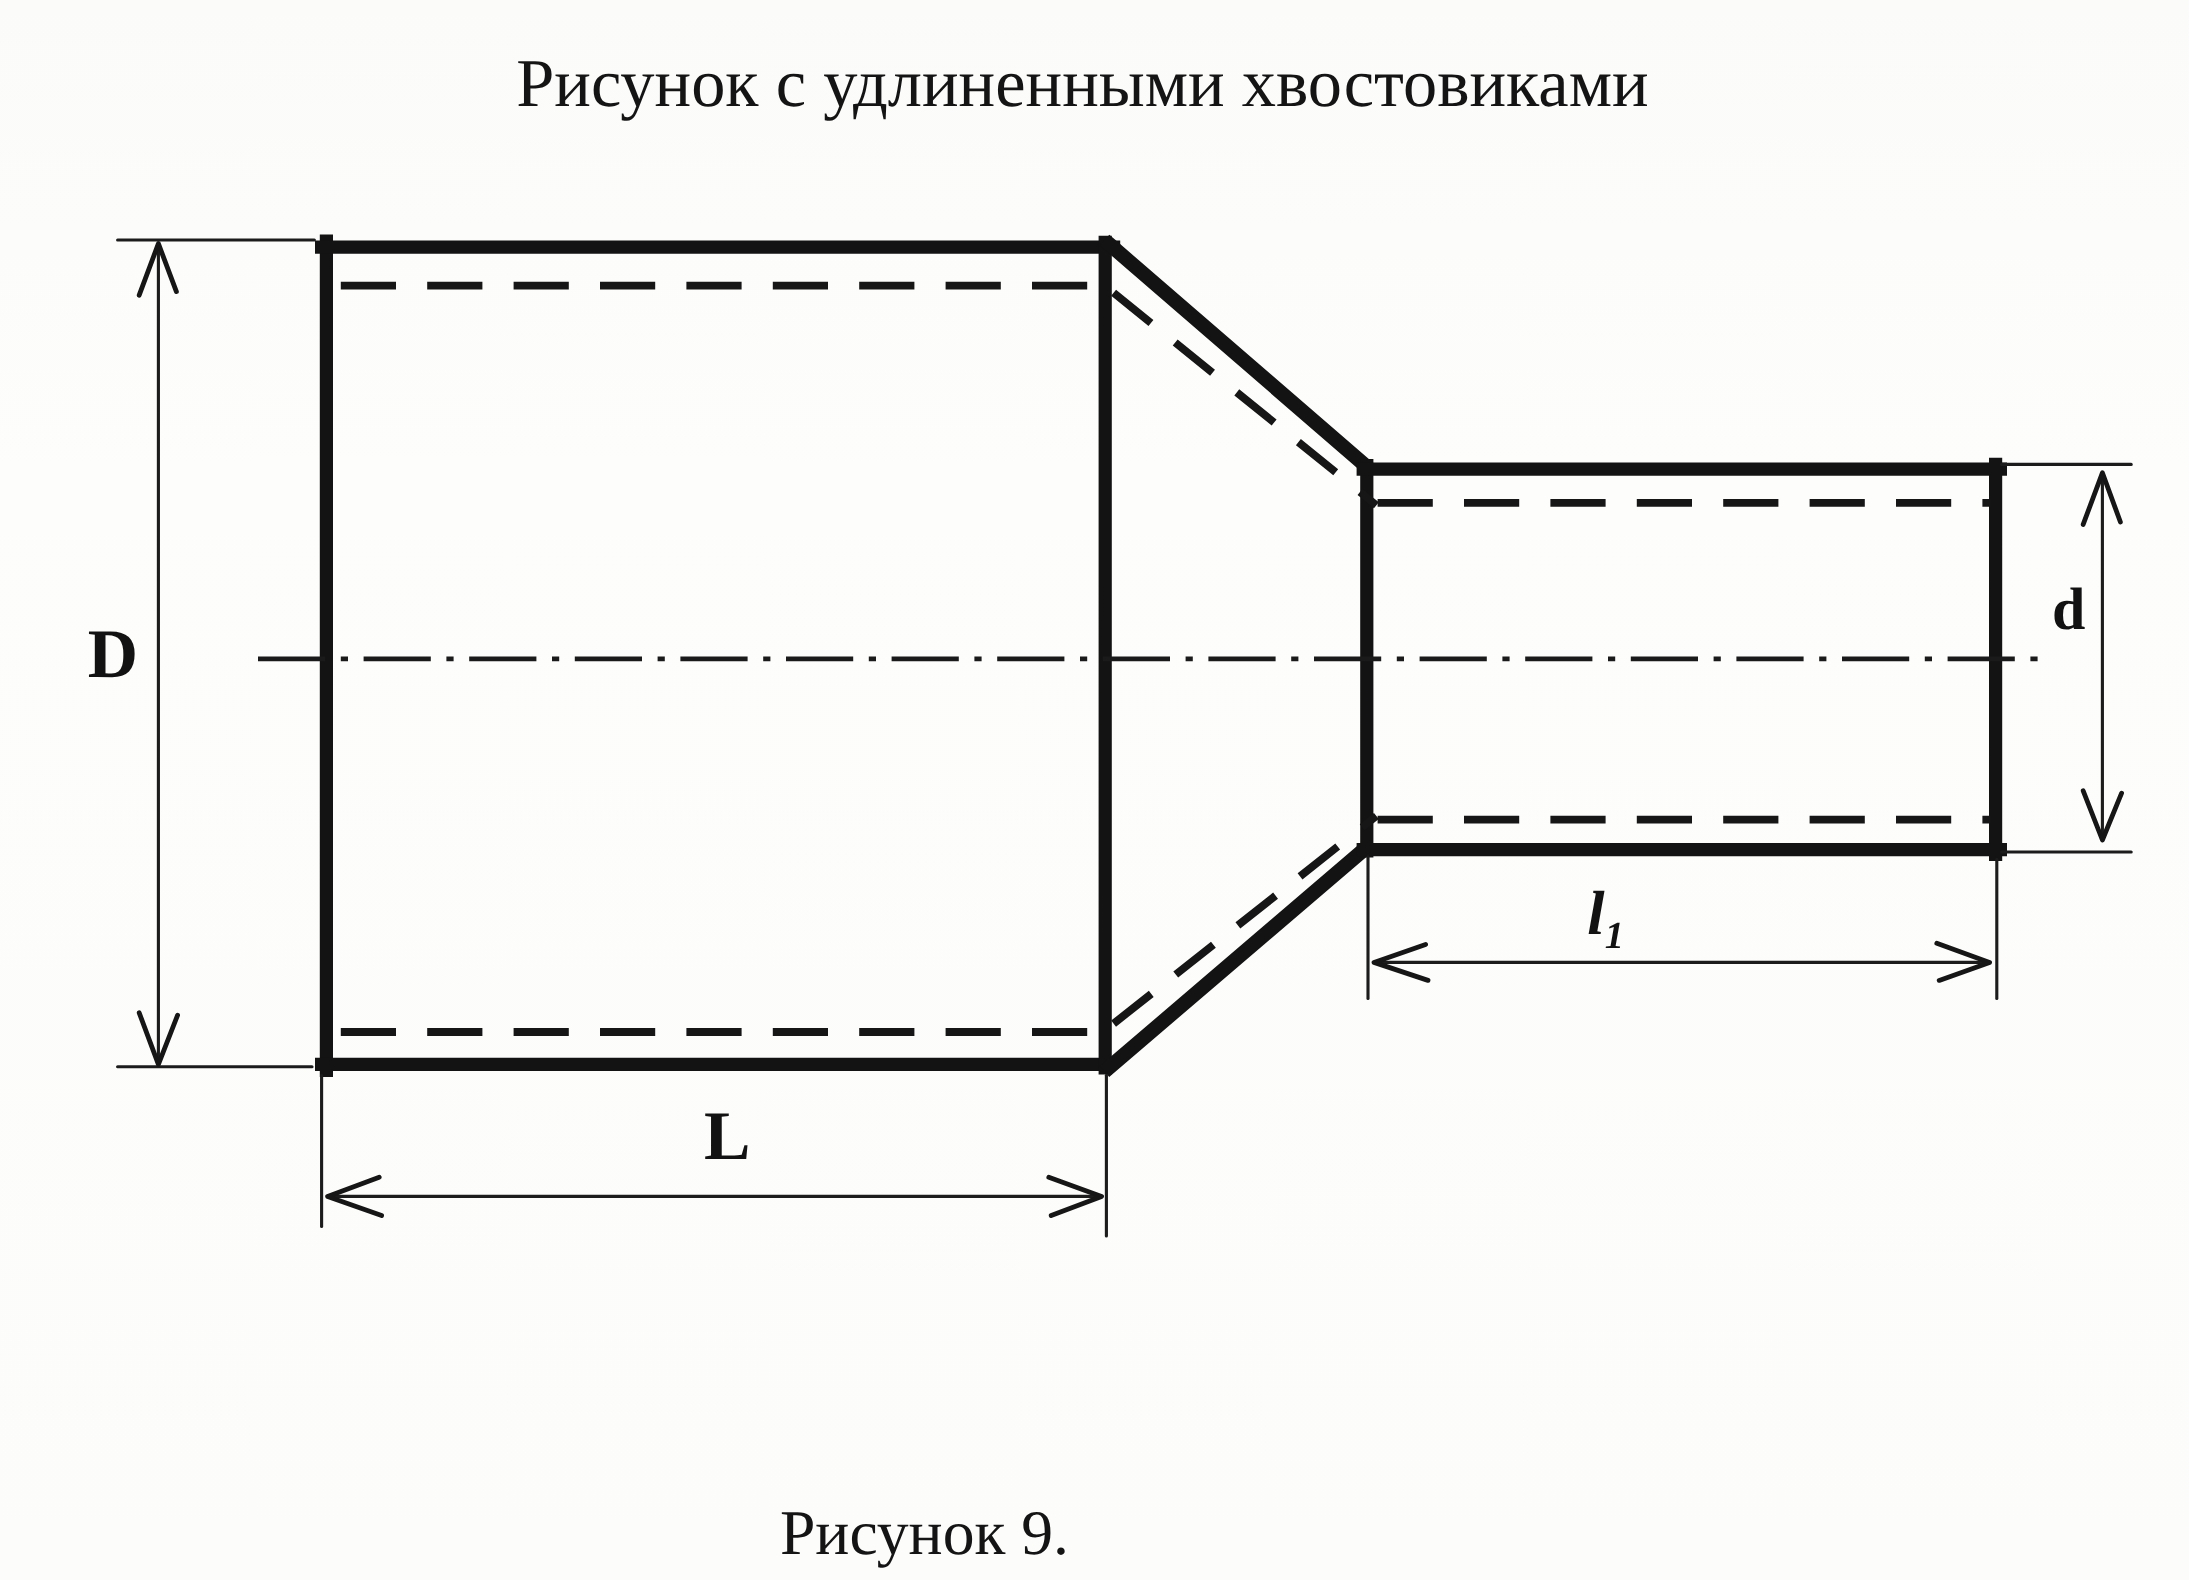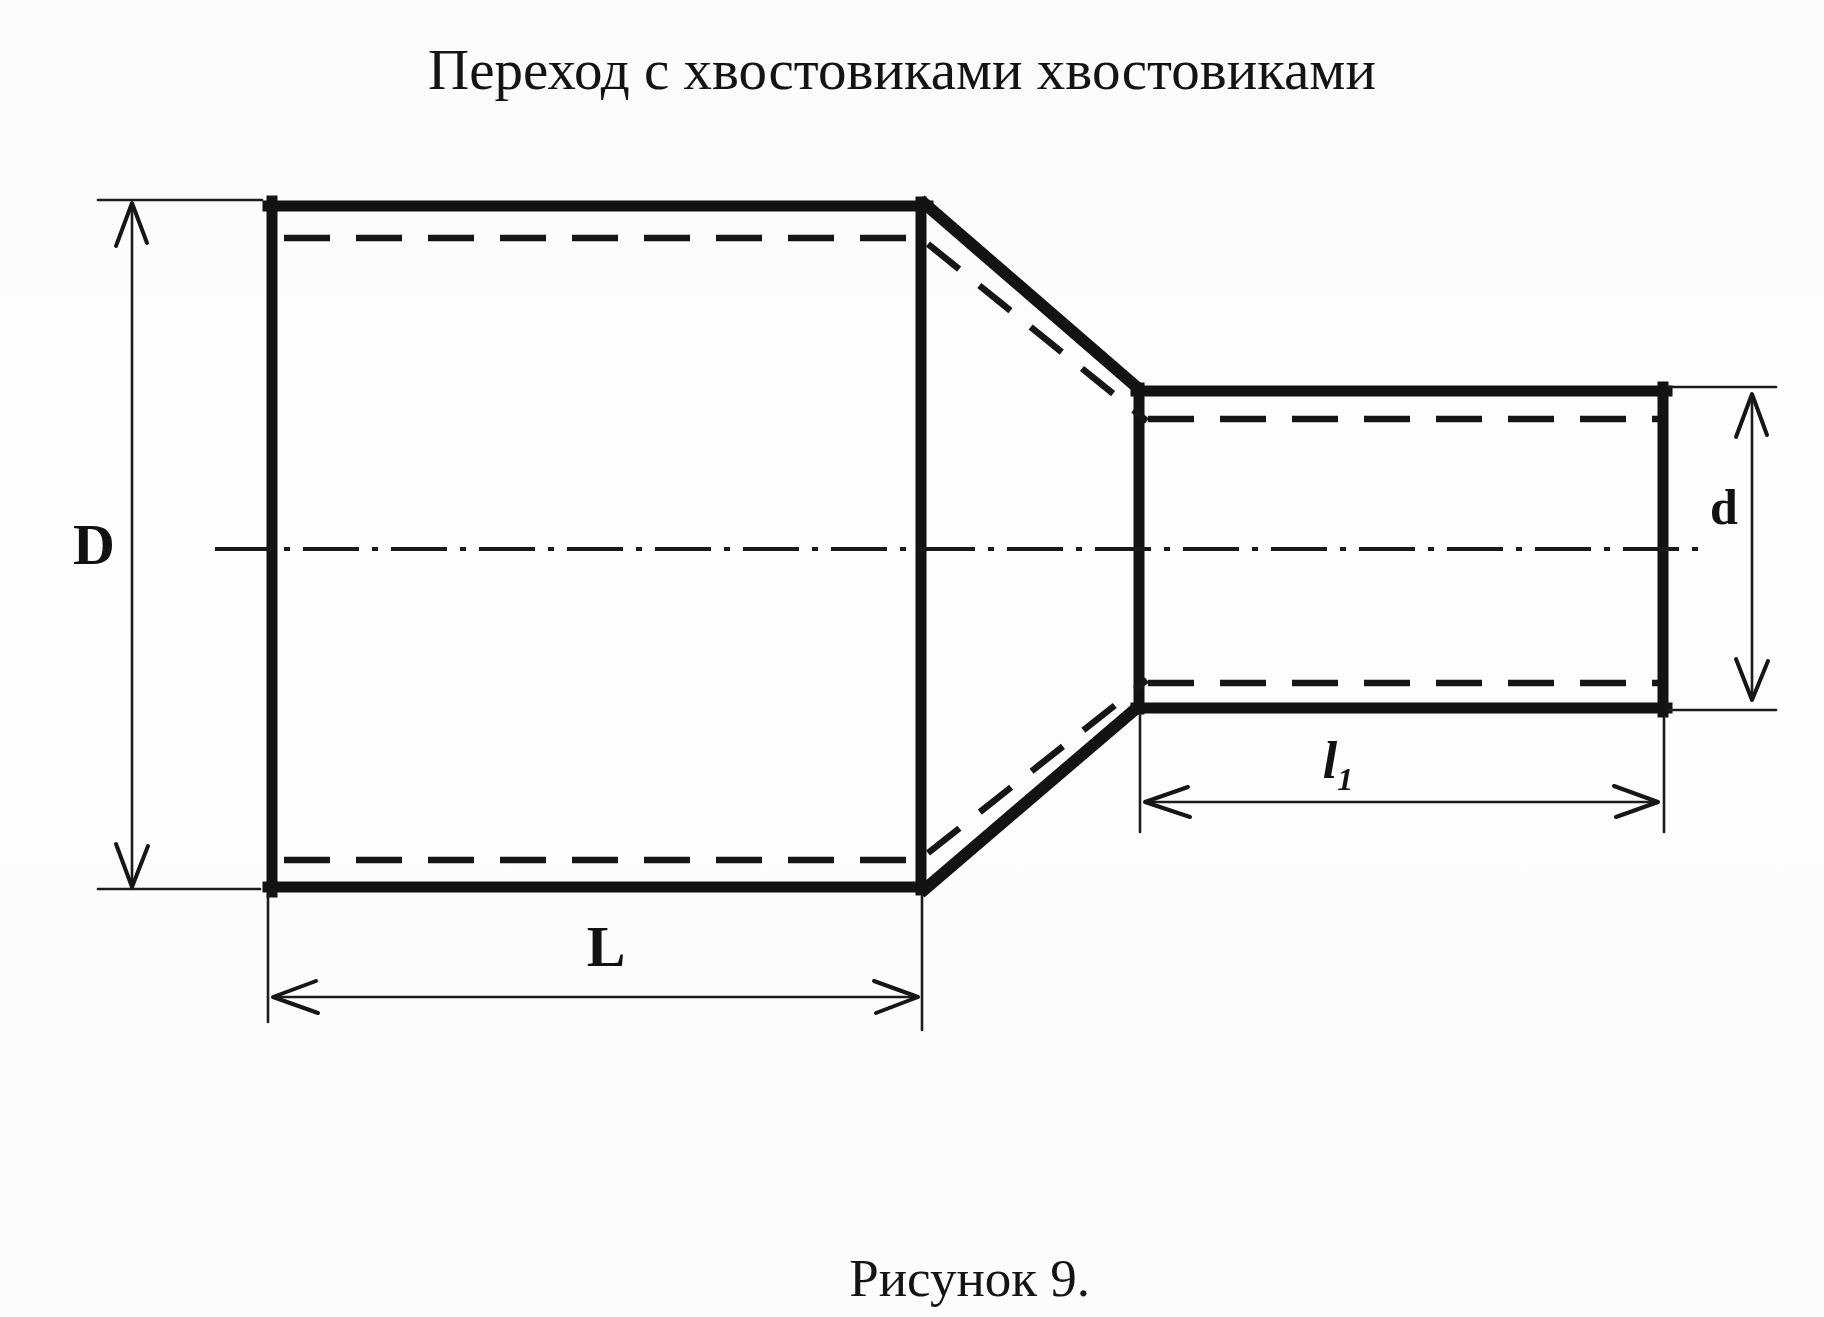--- a/index.html
+++ b/index.html
@@ -13,39 +13,39 @@
     position:absolute;inset:0;
     background:linear-gradient(180deg,#fbfbfa 0%, #fdfdfc 30%, #fcfcfb 100%);
   }
   .title{
     position:absolute;top:34px;left:412px;width:980px;
     text-align:center;font-size:57px;line-height:72px;
     color:#141414;white-space:nowrap;
   }
   .caption{
     position:absolute;top:1248px;left:650px;width:440px;
-    text-align:right;font-size:53px;line-height:60px;
+    text-align:left;font-size:53px;line-height:60px;
     color:#141414;white-space:nowrap;
   }
   svg{position:absolute;left:0;top:0;}
   .thick{stroke:#131313;stroke-width:11;fill:none;stroke-linecap:square;}
   .slant{stroke:#131313;stroke-width:12;fill:none;stroke-linecap:square;}
   .dashed{stroke:#161616;stroke-width:6.5;fill:none;stroke-dasharray:46 26;}
   .dashed-slant{stroke:#161616;stroke-width:6.5;fill:none;stroke-dasharray:40 26;}
   .center-line{stroke:#1a1a1a;stroke-width:4;fill:none;stroke-dasharray:56 13 6 13;}
   .thin{stroke:#1c1c1c;stroke-width:2.6;fill:none;stroke-linecap:round;}
   .arrow{stroke:#161616;stroke-width:4;fill:none;stroke-linecap:round;stroke-linejoin:round;}
   .dim-label{font-family:"Liberation Serif","DejaVu Serif",serif;font-weight:bold;fill:#121212;}
 </style>
 </head>
 <body>
 
 <div class="paper"></div>
 
-<div class="title">Переход с хвостовиками хвостовиками</div>
+<div class="title">Рисунок с удлиненными хвостовиками</div>
 
 <svg width="1824" height="1317" viewBox="0 0 1824 1317">
 
   <g>
     <path class="thick" d="M272 201 V892"></path>
     <path class="thick" d="M268 206 H928"></path>
     <path class="thick" d="M268 887 H923"></path>
     <path class="thick" d="M921 202 V890"></path>
     <path class="slant" d="M925 204 L1139 389"></path>
     <path class="slant" d="M925 889 L1139 706"></path>

